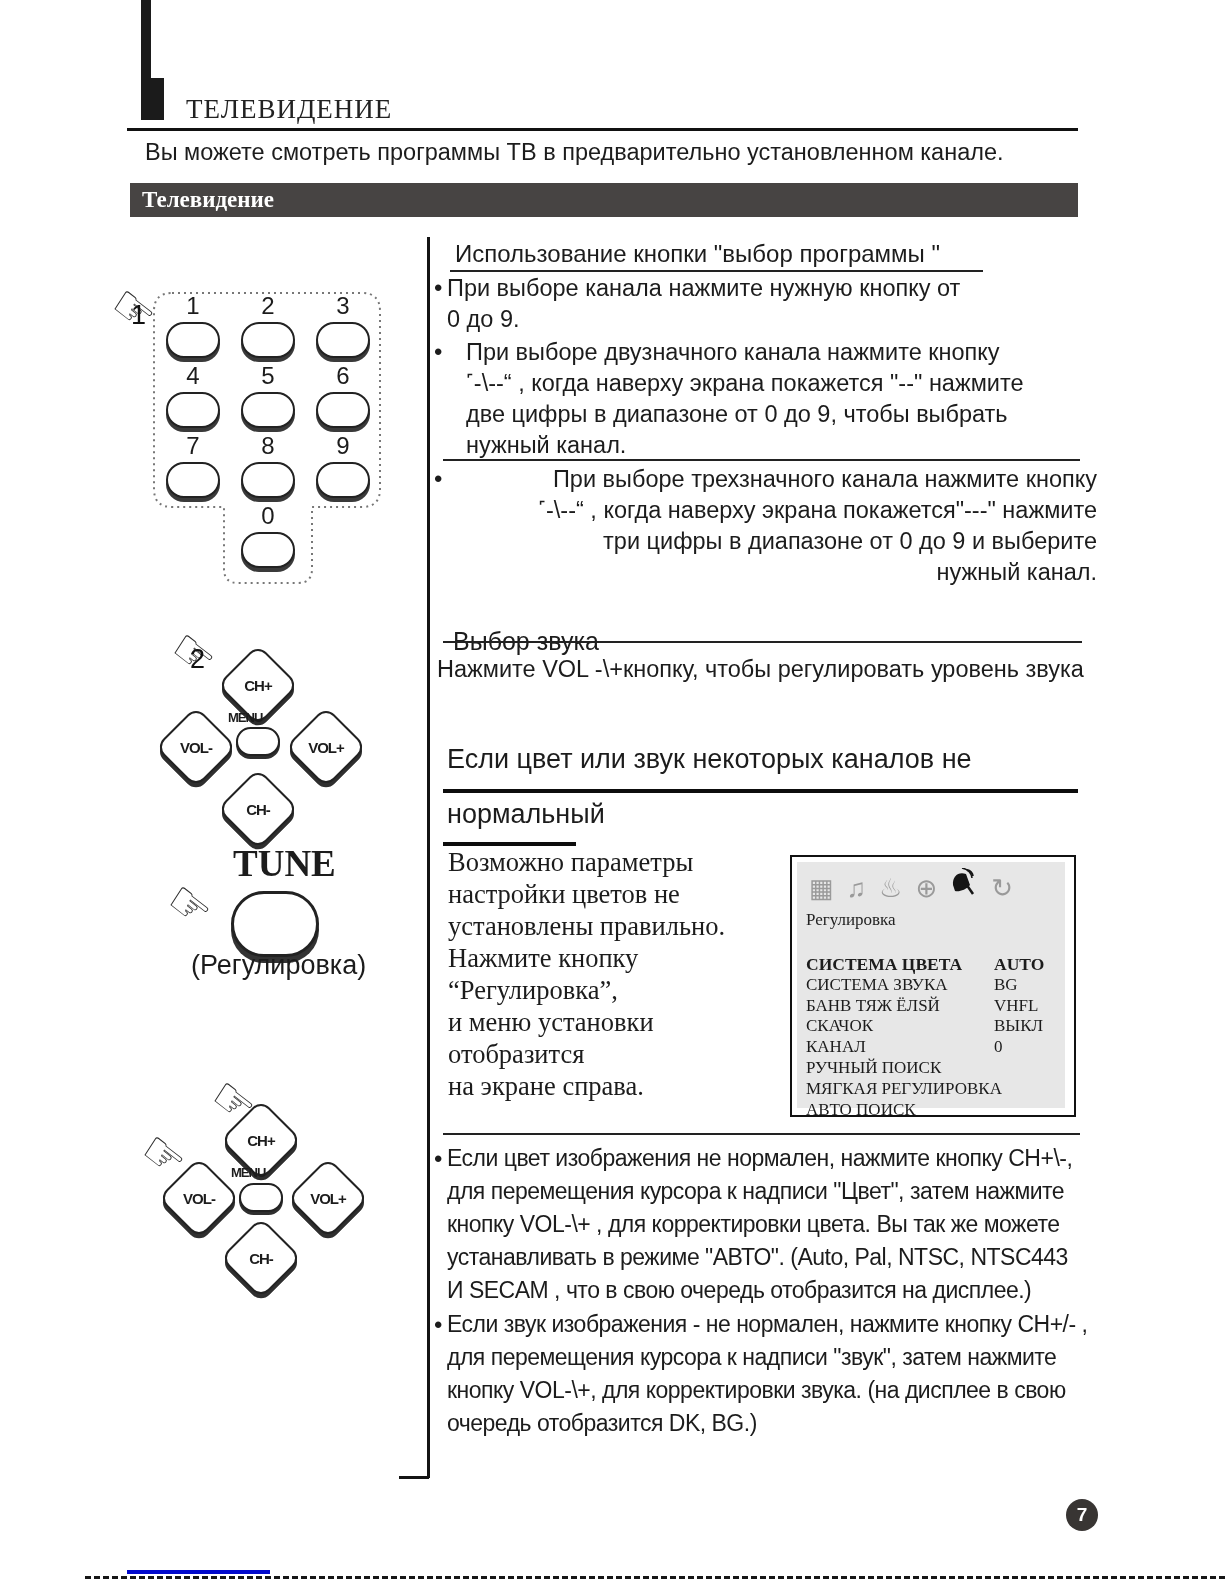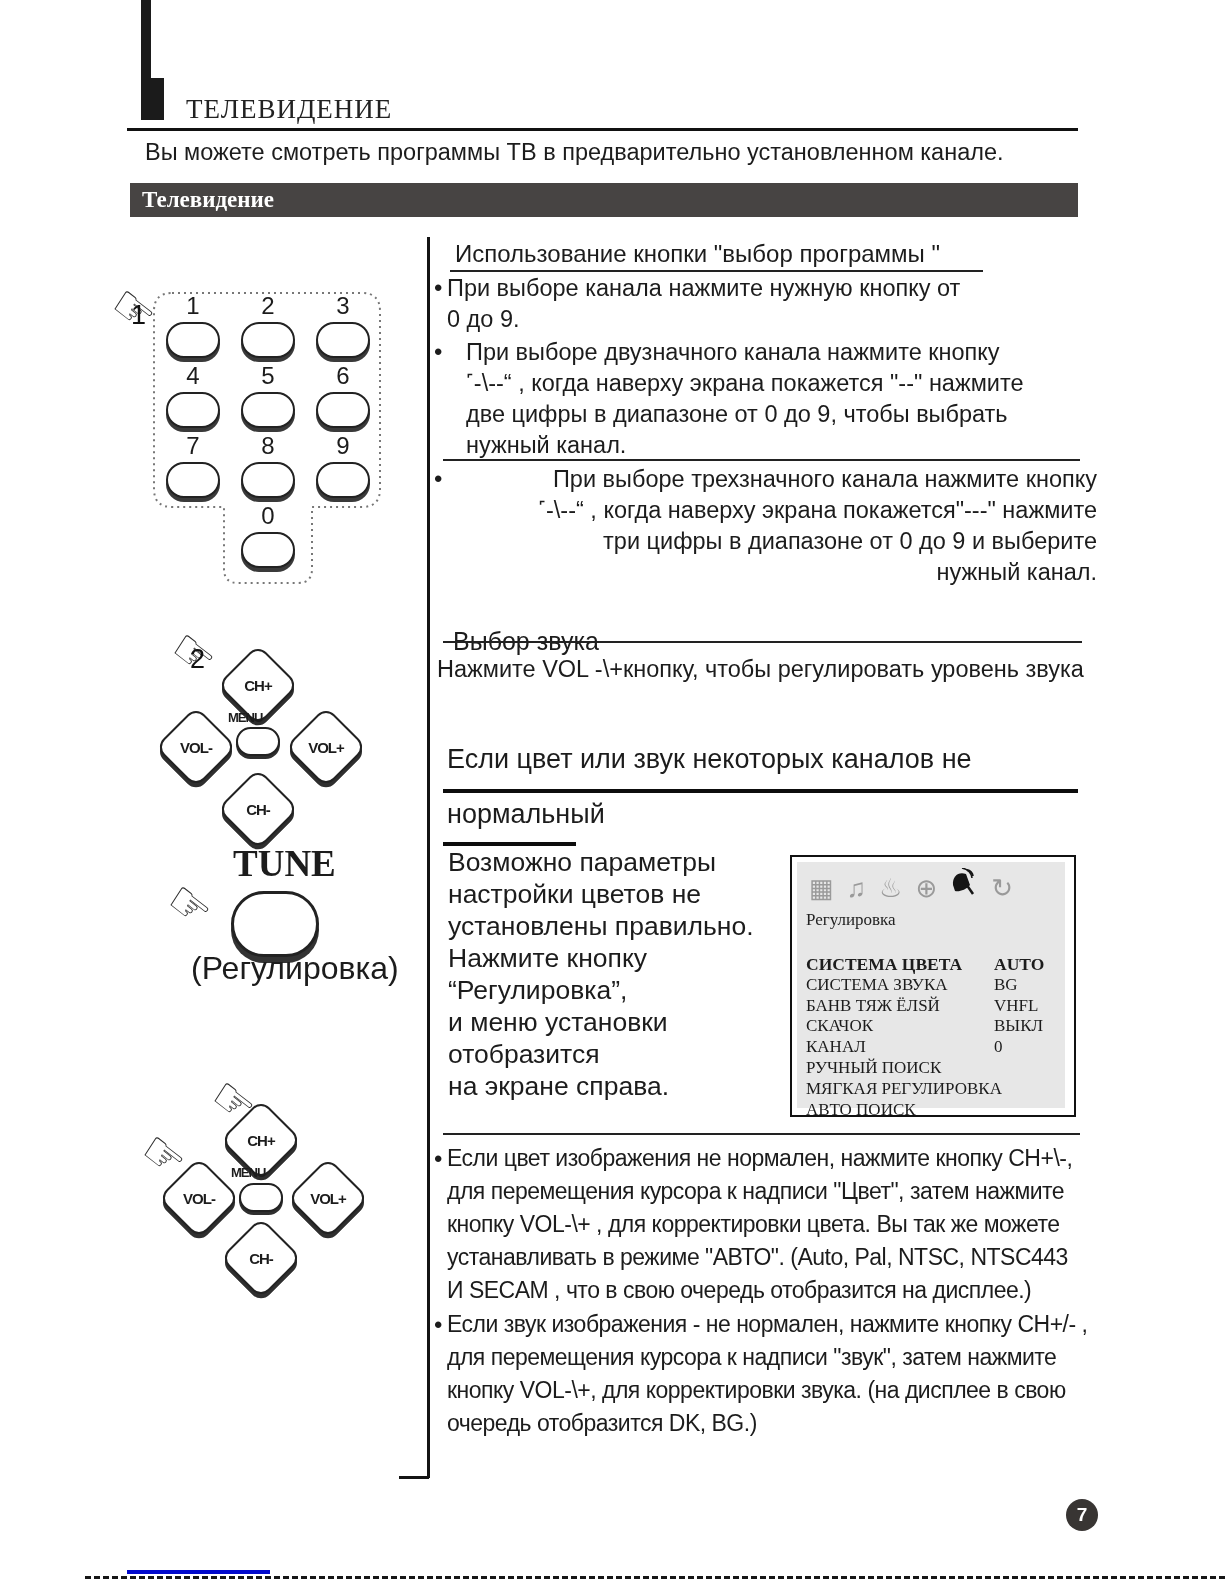--- a/index.html
+++ b/index.html
@@ -51,21 +51,21 @@
   .dbtn{width:58px;height:58px;background:#fff;border:2.5px solid #222;border-radius:12px;
         transform:rotate(45deg);box-shadow:3px 3px 0 #2f2f2f;box-sizing:border-box;}
   .dbtn .dlbl{position:absolute;left:50%;top:50%;transform:translate(-50%,-50%) rotate(-45deg);
         font-size:15px;font-weight:bold;letter-spacing:-1px;white-space:nowrap;}
   .menu-oval{width:44px;height:29px;background:#fff;border:2.5px solid #222;border-radius:15px;
         box-shadow:0 3px 0 #2f2f2f;box-sizing:border-box;z-index:4;}
   .menu-lbl{width:60px;text-align:left;font-size:13px;font-weight:bold;letter-spacing:-1px;z-index:4;}
   .tune-lbl{font-size:37px;font-weight:bold;letter-spacing:0px;font-family:Liberation Serif, serif;}
   .tune-btn{width:88px;height:66px;background:#fff;border:3px solid #222;border-radius:33px;
         box-shadow:0 6px 0 #333;box-sizing:border-box;}
-  .tune-cap{font-size:32px;text-align:center;}
+  .tune-cap{font-size:27px;text-align:center;}
   
   .page-circle{left:1066px;top:1499px;width:32px;height:32px;border-radius:50%;background:#383533;
         color:#fff;font-size:19px;font-weight:bold;text-align:center;line-height:32px;}
   .blue-line{left:127px;top:1570px;width:143px;height:3.5px;background:#0008cc;}
   .dash-bottom{left:85px;top:1576px;width:1140px;height:0;border-top:3px dashed #161616;}
 </style>
 </head>
 <body>
 
 <div class="abs tick-thin"></div>
@@ -169,21 +169,21 @@
 нужный канал.</div>
 
 <div class="abs h-thin" style="left:453px;top:607px;font-size:25px;margin-top:20px;">Выбор звука</div>
 <div class="abs rule" style="left:443px;top:641px;width:639px;"></div>
 <div class="abs btxt" style="left:437px;top:654px;width:660px;">Нажмите VOL -\+кнопку, чтобы регулировать уровень звука</div>
 
 <div class="abs h-big" style="left:447px;top:744px;">Если цвет или звук некоторых каналов не</div>
 <div class="abs rule-thick" style="left:443px;top:789px;width:635px;"></div>
 <div class="abs h-big" style="left:447px;top:799px;">нормальный</div>
 <div class="abs rule-thick" style="left:443px;top:842px;width:133px;"></div>
-<div class="abs body-left pre" style="left:448px;top:846px;width:340px;">Возможно параметры
+<div class="abs body-left pre" style="left:448px;top:846px;width:340px;font-family:Liberation Serif, serif;">Возможно параметры
 настройки цветов не
 установлены правильно.
 Нажмите кнопку
 “Регулировка”,
 и меню установки
 отобразится
 на экране справа.</div>
 
 <div class="abs osd-outer">
   <div class="osd-inner">

